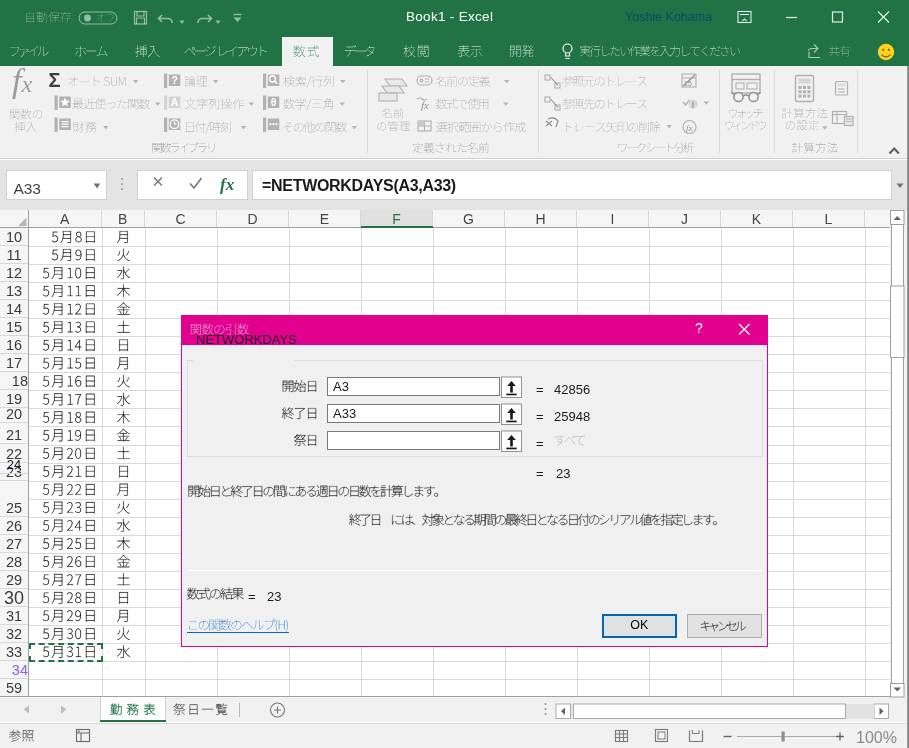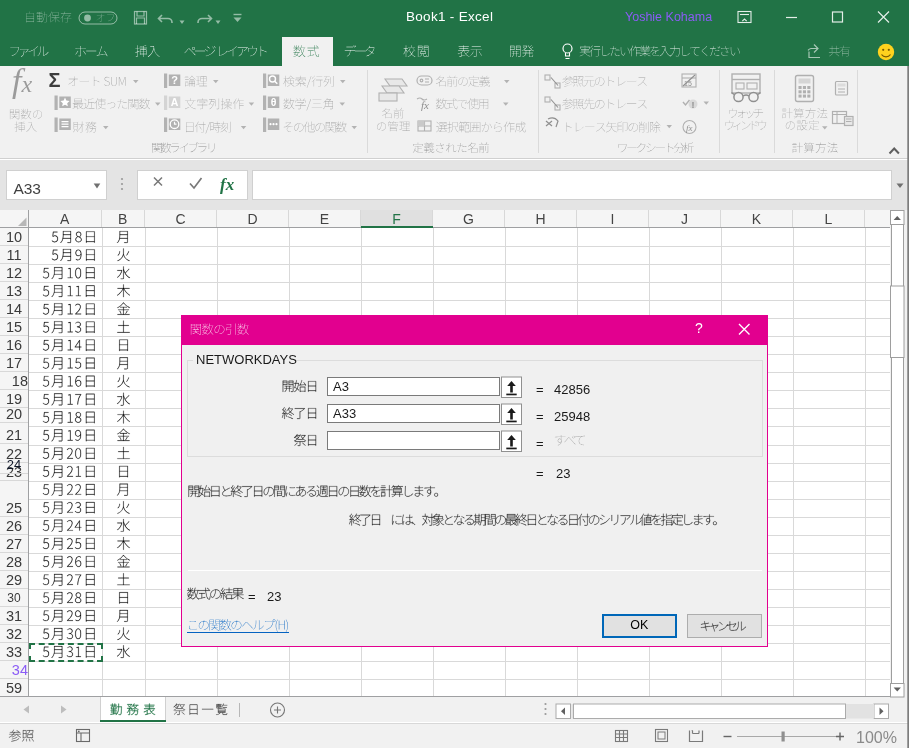--- a/index.html
+++ b/index.html
@@ -3,33 +3,34 @@
 *{margin:0;padding:0;box-sizing:border-box}
 html,body{width:909px;height:748px;overflow:hidden;background:#fff;
  font-family:"Liberation Sans",sans-serif;-webkit-font-smoothing:antialiased}
 .a{position:absolute}
 </style></head><body>
 <div class="a" style="left:0;top:0;width:909px;height:748px">
 
 <div class="a" style="left:0;top:0;width:909px;height:66px;background:#217346"></div>
 <div class="a" style="left:282px;top:37px;width:51px;height:29px;background:#f1f1f1"></div>
 <div class="a" style="left:406px;top:9px;font-size:13.5px;color:#fff;letter-spacing:0.3px">Book1 - Excel</div>
-<div class="a" style="left:625px;top:10px;font-size:12.5px;color:#8b5cf6">Yoshie Kohama</div>
+<div class="a" style="left:625px;top:10px;font-size:12.5px;color:#0c4a6e">Yoshie Kohama</div>
 <div class="a" style="left:0;top:66px;width:909px;height:92.5px;background:#f1f1f1;border-bottom:1px solid #d0d0d0"></div>
 <div class="a" style="left:366.5px;top:70px;width:1px;height:83px;background:#dadada"></div>
 <div class="a" style="left:538px;top:70px;width:1px;height:83px;background:#dadada"></div>
 <div class="a" style="left:718.5px;top:70px;width:1px;height:83px;background:#dadada"></div>
 <div class="a" style="left:774px;top:70px;width:1px;height:83px;background:#dadada"></div>
 <div class="a" style="left:857px;top:70px;width:1px;height:83px;background:#dadada"></div>
 <div class="a" style="left:12px;top:64px;font-family:'Liberation Serif';font-style:italic;font-size:34px;line-height:34px;color:#9b9b9b">f<span style="font-size:24px">x</span></div>
 <div class="a" style="left:0;top:159.5px;width:909px;height:50.5px;background:#e4e4e4"></div>
 <div class="a" style="left:5.7px;top:170px;width:101.5px;height:30px;background:#fff;border:1px solid #d0d0d0"></div>
 <div class="a" style="left:13.4px;top:181px;font-size:15.5px;line-height:15.5px;color:#3f3f3f">A33</div>
 <div class="a" style="left:137px;top:170px;width:110.5px;height:30px;background:#fff;border:1px solid #d0d0d0"></div>
 <div class="a" style="left:251.5px;top:170px;width:640px;height:30px;background:#fff;border:1px solid #d0d0d0"></div>
+<div class="a" style="left:262px;top:178px;font-size:16px;line-height:16px;font-weight:bold;color:#1a1a1a;letter-spacing:-0.3px">=NETWORKDAYS(A3,A33)</div>
 
 <div class="a" style="left:0;top:210px;width:893px;height:18px;background:#f5f5f5;border-bottom:1px solid #9fa0a2"></div>
 <div class="a" style="left:29px;top:210px;width:72.5px;height:17px;background:transparent;border-right:1px solid #d8d8d8;color:#444;font-size:14px;text-align:center;line-height:18px">A</div>
 <div class="a" style="left:101.5px;top:210px;width:43.5px;height:17px;background:transparent;border-right:1px solid #d8d8d8;color:#444;font-size:14px;text-align:center;line-height:18px">B</div>
 <div class="a" style="left:145px;top:210px;width:72px;height:17px;background:transparent;border-right:1px solid #d8d8d8;color:#444;font-size:14px;text-align:center;line-height:18px">C</div>
 <div class="a" style="left:217px;top:210px;width:72px;height:17px;background:transparent;border-right:1px solid #d8d8d8;color:#444;font-size:14px;text-align:center;line-height:18px">D</div>
 <div class="a" style="left:289px;top:210px;width:72px;height:17px;background:transparent;border-right:1px solid #d8d8d8;color:#444;font-size:14px;text-align:center;line-height:18px">E</div>
 <div class="a" style="left:361px;top:210px;width:72px;height:17px;background:#e0e0e0;border-right:1px solid #d8d8d8;color:#217346;font-size:14px;text-align:center;line-height:18px">F</div>
 <div class="a" style="left:433px;top:210px;width:72px;height:17px;background:transparent;border-right:1px solid #d8d8d8;color:#444;font-size:14px;text-align:center;line-height:18px">G</div>
 <div class="a" style="left:505px;top:210px;width:72px;height:17px;background:transparent;border-right:1px solid #d8d8d8;color:#444;font-size:14px;text-align:center;line-height:18px">H</div>
@@ -54,21 +55,21 @@
 <div class="a" style="left:0;top:405px;width:28px;height:18.04px;border-bottom:1px solid #d8d8d8;font-size:14.5px;color:#3a3a3a;text-align:center;line-height:18.04px">20</div>
 <div class="a" style="left:0;top:426.4px;width:28px;height:18.04px;border-bottom:1px solid #d8d8d8;font-size:14.5px;color:#3a3a3a;text-align:center;line-height:18.04px">21</div>
 <div class="a" style="left:0;top:444.5px;width:28px;height:18.04px;border-bottom:1px solid #d8d8d8;font-size:14.5px;color:#3a3a3a;text-align:center;line-height:18.04px">22</div>
 <div class="a" style="left:0;top:462.5px;width:28px;height:18.04px;border-bottom:1px solid #d8d8d8;font-size:14.5px;color:#3a3a3a;text-align:center;line-height:18.04px">23</div>
 <div class="a" style="left:0;top:456px;width:28px;height:18.04px;border-bottom:1px solid #d8d8d8;font-size:13px;color:#0f172a;text-align:center;line-height:18.04px">24</div>
 <div class="a" style="left:0;top:498.6px;width:28px;height:18.04px;border-bottom:1px solid #d8d8d8;font-size:14.5px;color:#3a3a3a;text-align:center;line-height:18.04px">25</div>
 <div class="a" style="left:0;top:516.6px;width:28px;height:18.04px;border-bottom:1px solid #d8d8d8;font-size:14.5px;color:#3a3a3a;text-align:center;line-height:18.04px">26</div>
 <div class="a" style="left:0;top:534.7px;width:28px;height:18.04px;border-bottom:1px solid #d8d8d8;font-size:14.5px;color:#3a3a3a;text-align:center;line-height:18.04px">27</div>
 <div class="a" style="left:0;top:552.7px;width:28px;height:18.04px;border-bottom:1px solid #d8d8d8;font-size:14.5px;color:#3a3a3a;text-align:center;line-height:18.04px">28</div>
 <div class="a" style="left:0;top:570.8px;width:28px;height:18.04px;border-bottom:1px solid #d8d8d8;font-size:14.5px;color:#3a3a3a;text-align:center;line-height:18.04px">29</div>
-<div class="a" style="left:0;top:588.8px;width:28px;height:18.04px;border-bottom:1px solid #d8d8d8;font-size:12px;color:#3a3a3a;text-align:center;line-height:18.04px">30</div>
+<div class="a" style="left:0;top:588.8px;width:28px;height:18.04px;border-bottom:1px solid #d8d8d8;font-size:18px;color:#3a3a3a;text-align:center;line-height:18.04px">30</div>
 <div class="a" style="left:0;top:606.8px;width:28px;height:18.04px;border-bottom:1px solid #d8d8d8;font-size:14.5px;color:#3a3a3a;text-align:center;line-height:18.04px">31</div>
 <div class="a" style="left:0;top:624.9px;width:28px;height:18.04px;border-bottom:1px solid #d8d8d8;font-size:14.5px;color:#3a3a3a;text-align:center;line-height:18.04px">32</div>
 <div class="a" style="left:0;top:642.9px;width:28px;height:18.04px;border-bottom:1px solid #d8d8d8;font-size:14.5px;color:#3a3a3a;text-align:center;line-height:18.04px">33</div>
 <div class="a" style="left:0;top:661.0px;width:28px;height:18.04px;border-bottom:1px solid #d8d8d8;font-size:14.5px;color:#8b5cf6;text-align:right;line-height:18.04px">34</div>
 <div class="a" style="left:0;top:679.0px;width:28px;height:18.04px;border-bottom:1px solid #d8d8d8;font-size:14.5px;color:#3a3a3a;text-align:center;line-height:18.04px">59</div>
 <div class="a" style="left:29px;top:246.0px;width:864px;height:1px;background:#d9d9d9"></div>
 <div class="a" style="left:29px;top:264.1px;width:864px;height:1px;background:#d9d9d9"></div>
 <div class="a" style="left:29px;top:282.1px;width:864px;height:1px;background:#d9d9d9"></div>
 <div class="a" style="left:29px;top:300.2px;width:864px;height:1px;background:#d9d9d9"></div>
 <div class="a" style="left:29px;top:318.2px;width:864px;height:1px;background:#d9d9d9"></div>
@@ -106,21 +107,21 @@
 <div class="a" style="left:865px;top:228px;width:1px;height:469px;background:#d9d9d9"></div>
 <div class="a" style="left:0;top:696px;width:893px;height:1px;background:#9fa0a2"></div>
 <div class="a" style="left:28.5px;top:642.5px;width:74px;height:19px;border:2px dashed #217346"></div>
 <div class="a" style="left:890px;top:210px;width:17.5px;height:487px;background:#f1f1f1"></div>
 <div class="a" style="left:890.5px;top:210px;width:13.5px;height:487px;background:#fff;border:1px solid #9e9e9e"></div>
 <div class="a" style="left:181px;top:315px;width:587px;height:332px;background:#f0f0f0;border:1px solid #e2008f"></div>
 <div class="a" style="left:181px;top:315px;width:587px;height:30px;background:#e2008f"></div>
 <div class="a" style="left:691px;top:320px;width:16px;font-size:14px;color:#fff;text-align:center">?</div>
 <div class="a" style="left:187px;top:360px;width:576px;height:97px;border:1px solid #dcdcdc"></div>
 <div class="a" style="left:193px;top:353px;width:101px;height:14px;background:#f0f0f0"></div>
-<div class="a" style="left:196px;top:352px;font-size:13px;color:#1a1a1a">NETWORKDAYS</div>
+<div class="a" style="left:196px;top:332px;font-size:13px;color:#1a1a1a">NETWORKDAYS</div>
 <div class="a" style="left:327px;top:376.5px;width:173px;height:19px;background:#fff;border:1px solid #7a7a7a"></div>
 <div class="a" style="left:327px;top:403.5px;width:173px;height:19px;background:#fff;border:1px solid #7a7a7a"></div>
 <div class="a" style="left:327px;top:430.5px;width:173px;height:19px;background:#fff;border:1px solid #7a7a7a"></div>
 <div class="a" style="left:333px;top:379px;font-size:13px;color:#1a1a1a">A3</div>
 <div class="a" style="left:333px;top:406px;font-size:13px;color:#1a1a1a">A33</div>
 <div class="a" style="left:554px;top:382px;font-size:13px;color:#1a1a1a">42856</div>
 <div class="a" style="left:554px;top:409px;font-size:13px;color:#1a1a1a">25948</div>
 <div class="a" style="left:536px;top:382px;font-size:13px;color:#1a1a1a">=</div>
 <div class="a" style="left:536px;top:409px;font-size:13px;color:#1a1a1a">=</div>
 <div class="a" style="left:536px;top:436px;font-size:13px;color:#1a1a1a">=</div>

